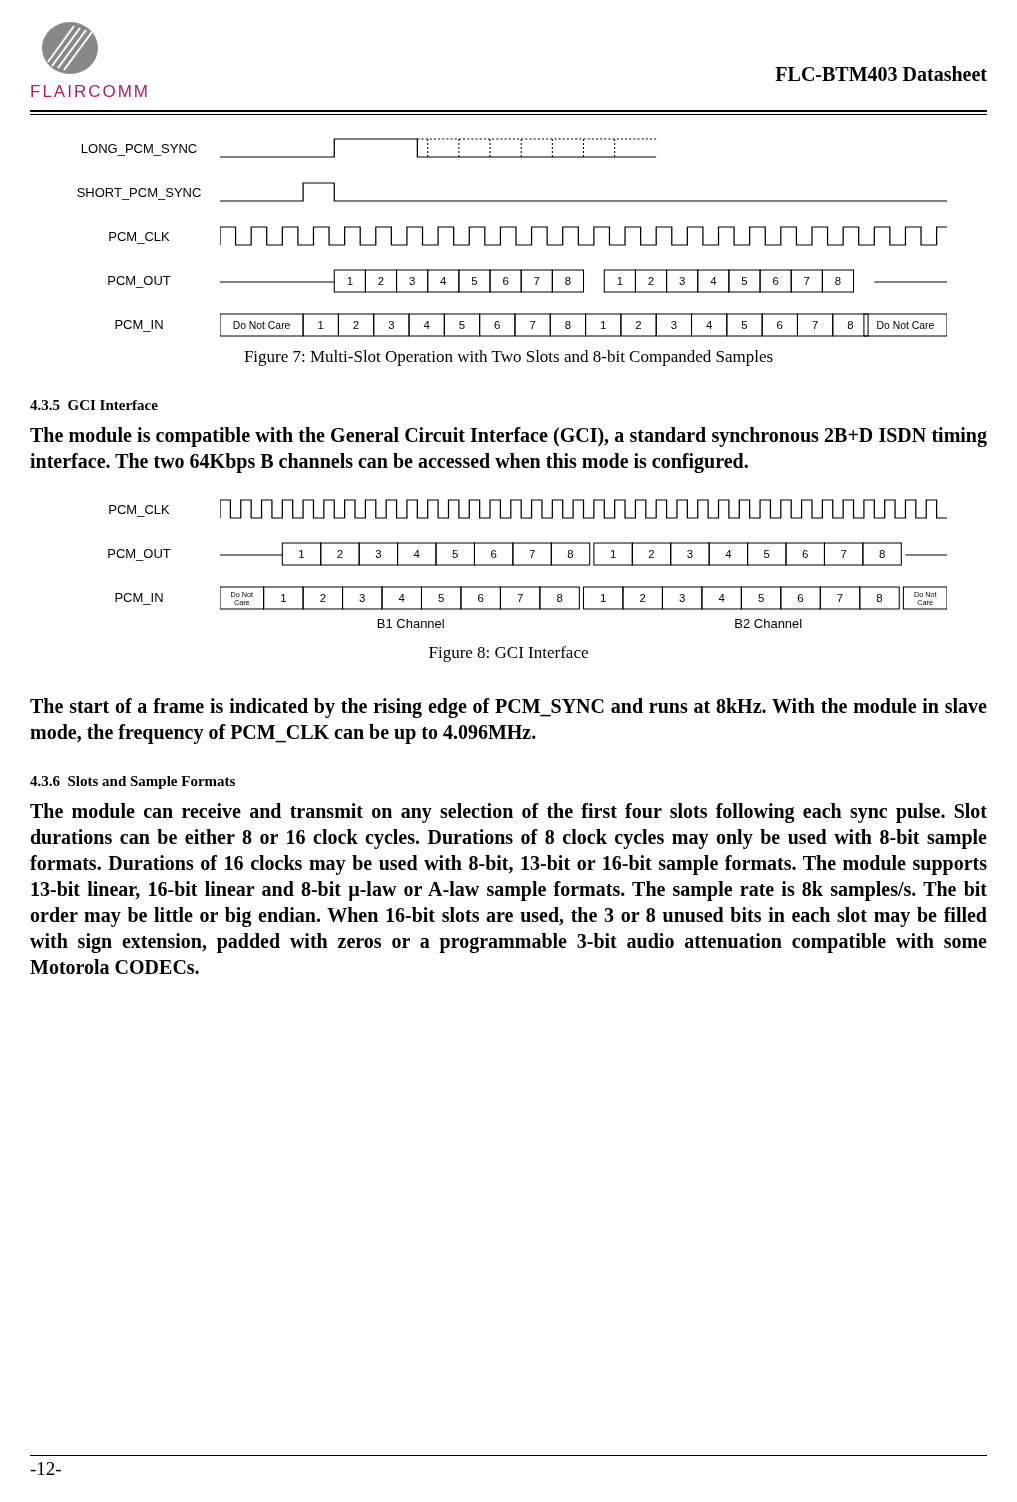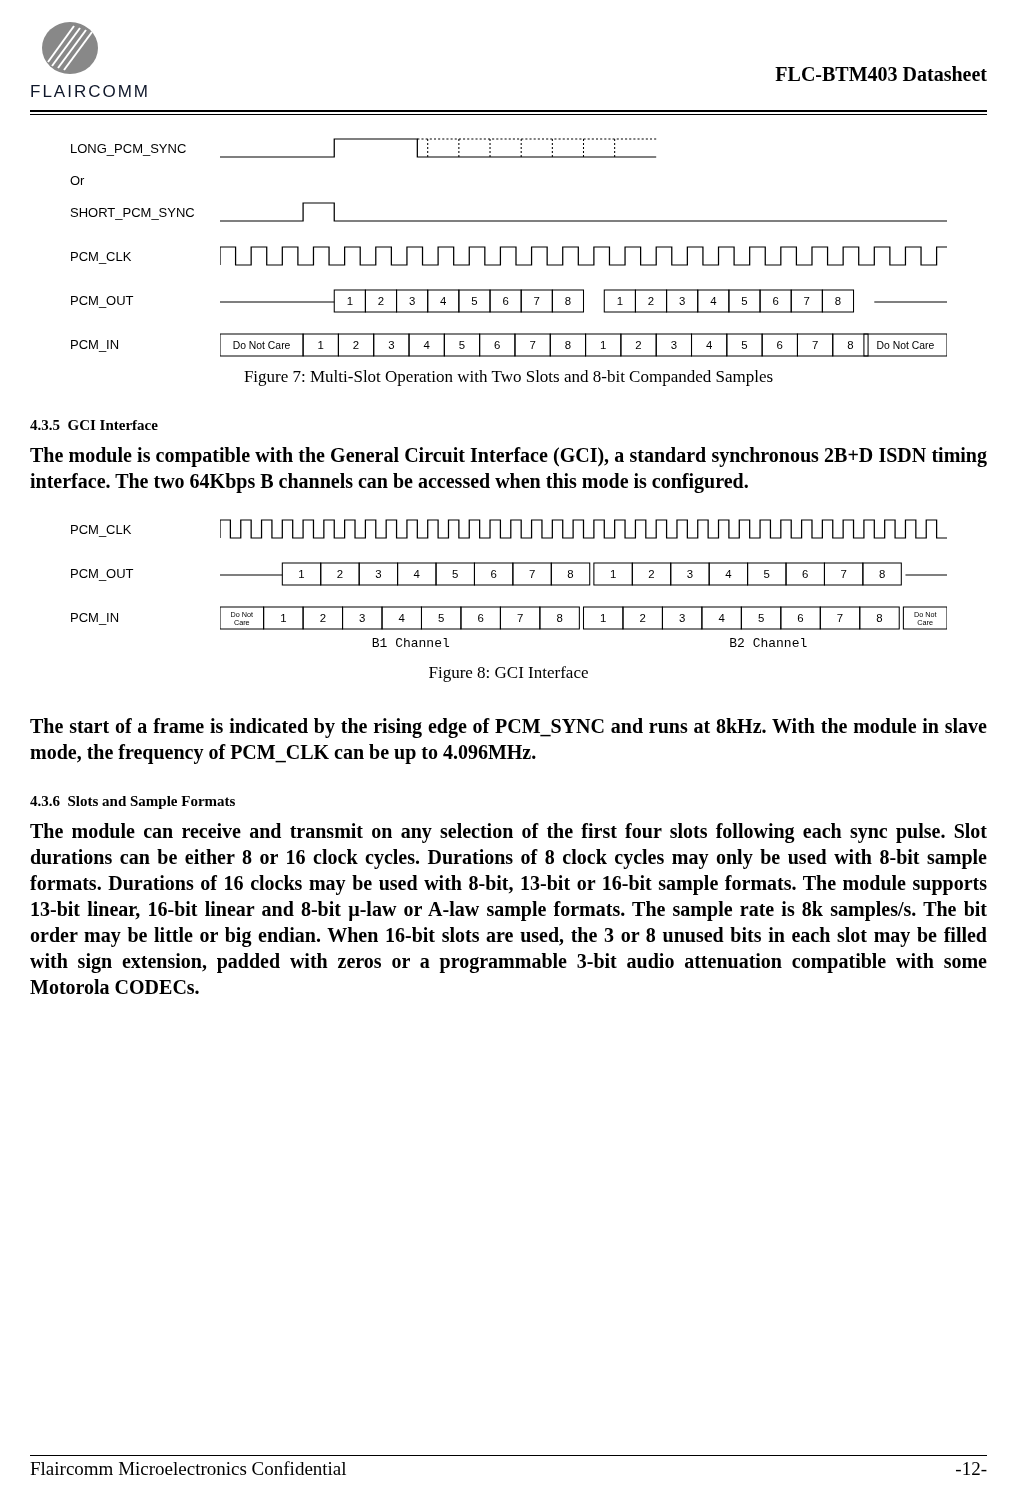--- a/index.html
+++ b/index.html
@@ -21,38 +21,38 @@
     .logo-block {
       display: flex;
       flex-direction: column;
       align-items: flex-start;
     }
     .logo-svg { width: 80px; height: 60px; }
     .logo-text {
       font-family: Arial, Helvetica, sans-serif;
       font-size: 17px;
       letter-spacing: 2px;
-      color: #0f172a;
+      color: #be185d;
       margin-top: 2px;
     }
     .doc-title {
       font-weight: bold;
       font-size: 20px;
       margin-bottom: 16px;
     }
     .double-rule {
       border-top: 2px solid #000;
       border-bottom: 1px solid #000;
       height: 5px;
       margin-bottom: 20px;
     }
     .figure-block { margin: 10px 40px 0 40px; }
     .timing-diagram { width: 100%; font-family: Arial, Helvetica, sans-serif; font-size: 12px; }
     .timing-row { display: flex; align-items: center; margin-bottom: 18px; }
-    .timing-label { width: 150px; text-align: left; padding-right: 12px; font-size: 13px; }
+    .timing-label { width: 150px; text-align: center; padding-right: 12px; font-size: 13px; }
     .timing-content { flex: 1; position: relative; height: 26px; }
     .figure-caption {
       text-align: center;
       font-weight: normal;
       font-size: 17px;
       margin: 10px 0 30px 0;
     }
     .section-heading {
       font-weight: bold;
       font-size: 15px;
@@ -71,21 +71,21 @@
       left: 30px;
       right: 30px;
       display: flex;
       justify-content: space-between;
       font-size: 19px;
       border-top: 1px solid #000;
       padding-top: 2px;
     }
     .channel-labels {
       display: flex;
-      font-family: Liberation Mono, monospace;
+      font-family: Liberation Sans, sans-serif;
       font-size: 13px;
       margin-left: 162px;
     }
     .channel-labels > div { flex: 1; text-align: center; }
     
     svg { display: block; }
   </style>
 </head>
 <body>
 
@@ -121,24 +121,20 @@
               <line x1="290" y1="4" x2="290" y2="22"></line>
             <line x1="320" y1="4" x2="320" y2="22"></line>
               <line x1="350" y1="4" x2="350" y2="22"></line>
             <line x1="380" y1="4" x2="380" y2="22"></line>
           </g>
           <line x1="190" y1="4" x2="420" y2="4" stroke="#000" stroke-width="1" stroke-dasharray="2 2"></line>
         </svg>
       </div>
     </div>
 
-    <div class="timing-row" style="margin-bottom:6px;margin-top:-12px">
-      <div class="timing-label">Or</div>
-      <div class="timing-content"></div>
-    </div>
 
     <div class="timing-row">
       <div class="timing-label">SHORT_PCM_SYNC</div>
       <div class="timing-content">
         <svg viewBox="0 0 700 26" preserveAspectRatio="none" style="width:100%;height:26px">
           <path d="M0 22 L80 22 L80 4 L110 4 L110 22 L700 22" stroke="#000" fill="none" stroke-width="1.2"></path>
         </svg>
       </div>
     </div>
 
@@ -373,15 +369,14 @@
 <div class="figure-caption" style="margin-top:12px">Figure 8: GCI Interface</div>
 
 <p class="body-text" style="margin-top:12px">The start of a frame is indicated by the rising edge of PCM_SYNC and runs at 8kHz. With the module in slave mode, the frequency of PCM_CLK can be up to 4.096MHz.</p>
 
 <div class="section-heading">
   <span>4.3.6</span>&nbsp;&nbsp;<span>Slots and Sample Formats</span>
 </div>
 <p class="body-text" style="margin-bottom:0">The module can receive and transmit on any selection of the first four slots following each sync pulse. Slot durations can be either 8 or 16 clock cycles. Durations of 8 clock cycles may only be used with 8-bit sample formats. Durations of 16 clocks may be used with 8-bit, 13-bit or 16-bit sample formats. The module supports 13-bit linear, 16-bit linear and 8-bit µ-law or A-law sample formats. The sample rate is 8k samples/s. The bit order may be little or big endian. When 16-bit slots are used, the 3 or 8 unused bits in each slot may be filled with sign extension, padded with zeros or a programmable 3-bit audio attenuation compatible with some Motorola CODECs.</p>
 
 <div class="footer">
-  <span>Flaircomm Microelectronics Confidential</span>
   <span>-12-</span>
 </div>
 
 </body></html>

